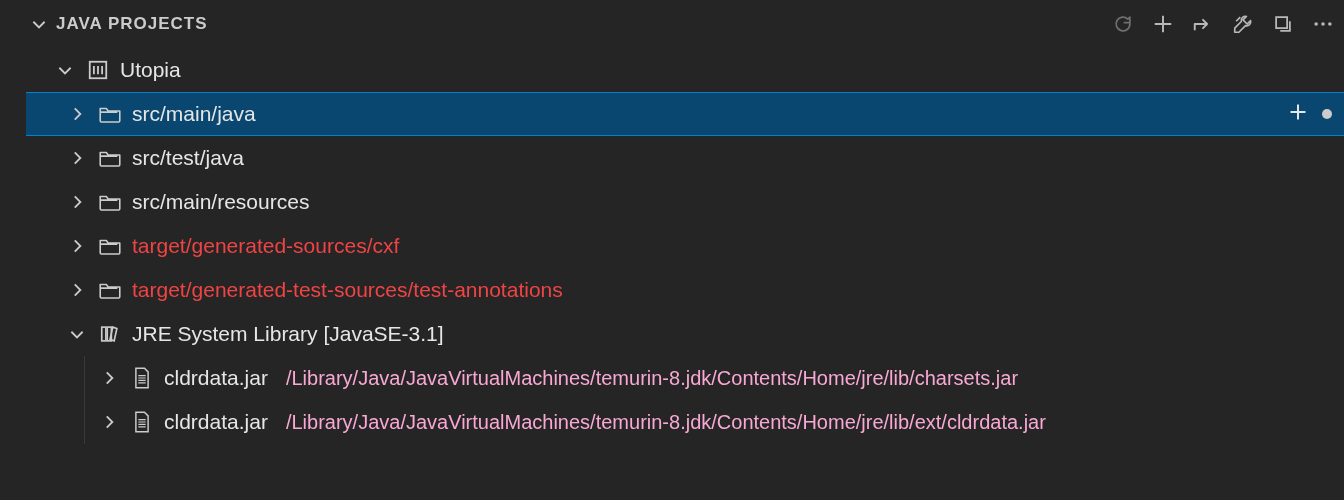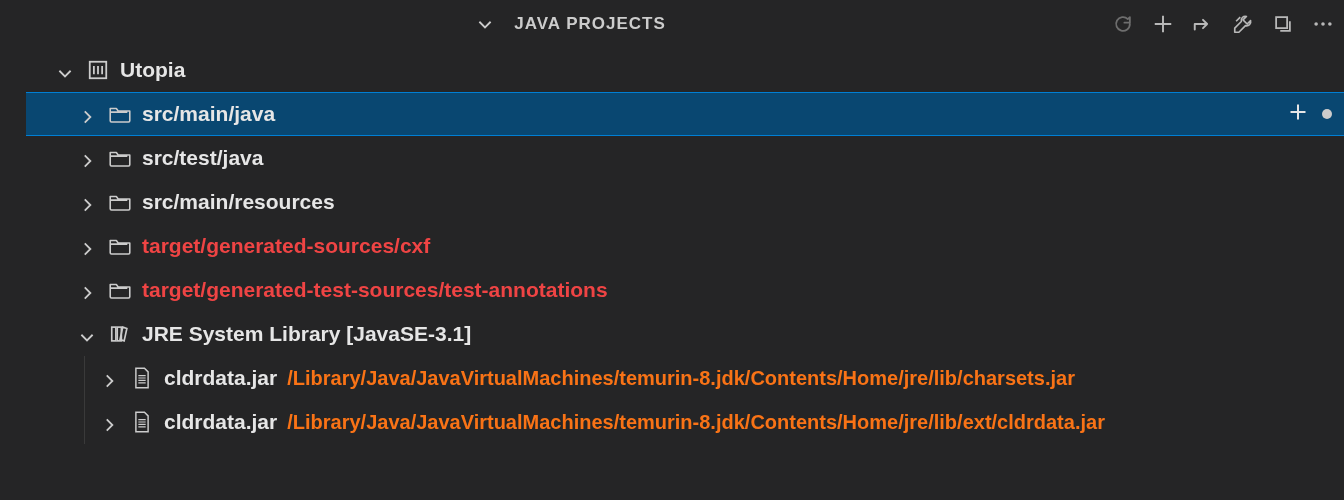--- a/index.html
+++ b/index.html
@@ -29,23 +29,22 @@
     }
     .header {
       display: flex;
       align-items: center;
       height: 48px;
       padding: 0 10px 0 4px;
     }
     .header-left {
       display: flex;
       align-items: center;
-      gap: 20px;
+      gap: 8px;
       flex: 1;
-      justify-content: center;
     }
     .chevron {
       width: 18px;
       height: 18px;
       display: flex;
       align-items: center;
       justify-content: center;
       color: #cccccc;
     }
     .section-title {
@@ -66,28 +65,27 @@
     }
     .row {
       display: flex;
       align-items: center;
       height: 44px;
       padding-right: 12px;
       cursor: pointer;
     }
     .row-inner {
       display: flex;
-      align-items: flex-end;
+      align-items: center;
       gap: 10px;
       flex: 1;
       min-width: 0;
-      font-weight: bold;
     }
     .indent-1 { padding-left: 28px; }
-    .indent-2 { padding-left: 50px; }
+    .indent-2 { padding-left: 40px; }
     .indent-3 { padding-left: 72px; }
     .row.selected {
       background: #094771;
       border: 1px solid #007fd4;
       border-left: none;
       border-right: none;
     }
     .row .twisty {
       width: 22px;
       display: flex;
@@ -104,23 +102,23 @@
       color: #cccccc;
       flex-shrink: 0;
     }
     .label {
       color: #e6e6e6;
       font-size: 21px;
       white-space: nowrap;
     }
     .label.dim { color: #ef4444; }
     .desc {
-      color: #f97316;
+      color: #f9a8d4;
       font-size: 20px;
-      margin-left: 0;
+      margin-left: 8px;
       white-space: nowrap;
     }
     .row-actions {
       display: flex;
       align-items: center;
       gap: 14px;
       color: #e6e6e6;
     }
     .dot {
       width: 10px;

